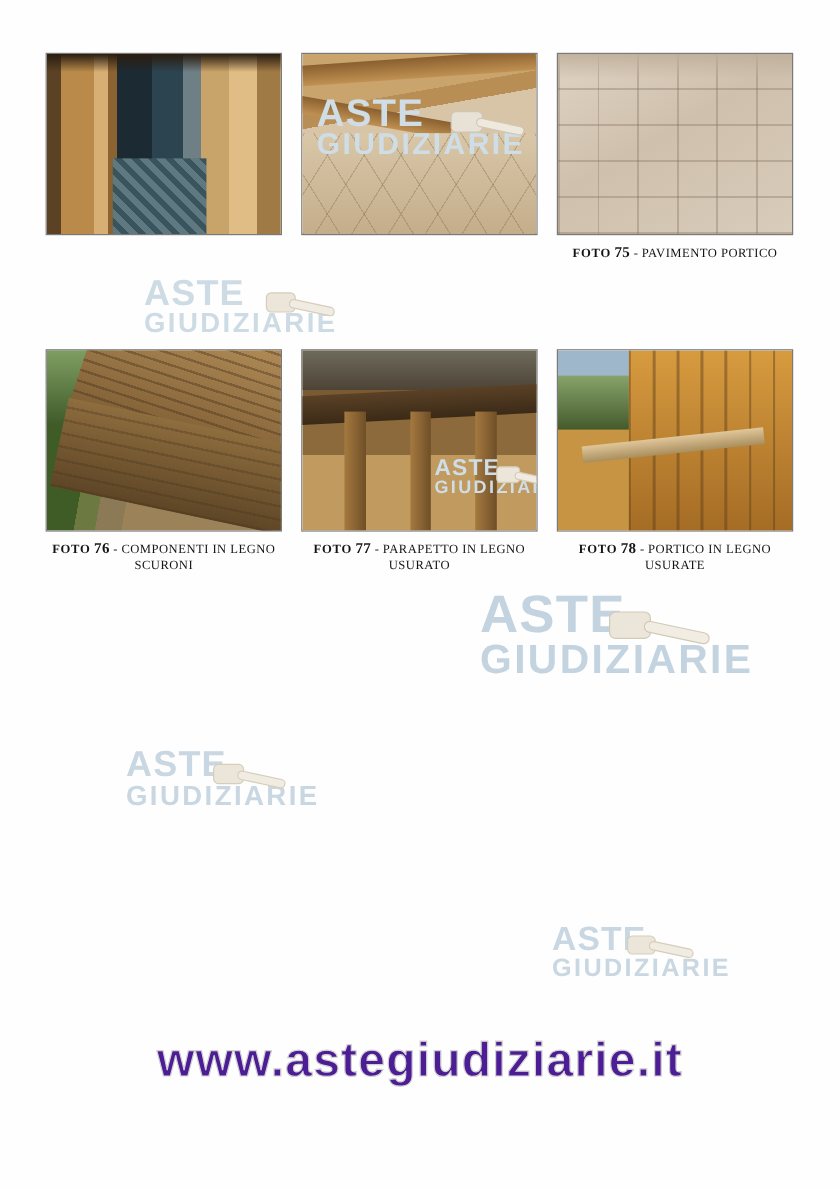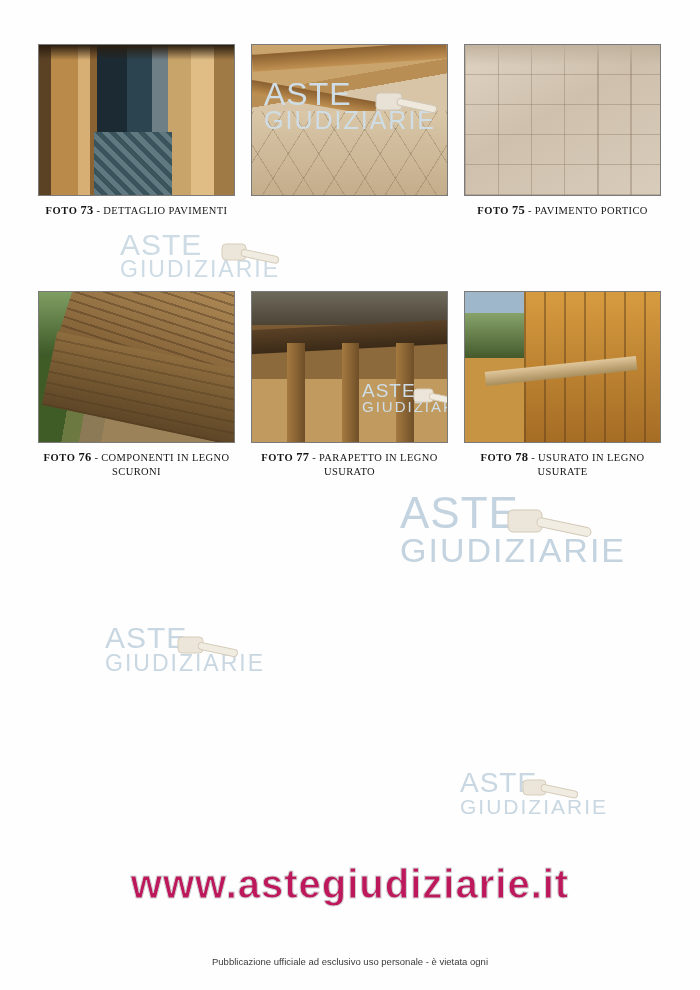--- a/index.html
+++ b/index.html
@@ -214,42 +214,42 @@
     position: absolute;
     left: 0; top: 14%; width: 34%; height: 30%;
     background: linear-gradient(180deg,#87a36a,#445a2c);
   }
 
   
   .wm {
     position: absolute;
     color: #c3d3df;
     font-family: "Liberation Sans", sans-serif;
-    font-weight: normal;
+    font-weight: bold;
     letter-spacing: 1px;
     line-height: 0.95;
     user-select: none;
     white-space: nowrap;
   }
   .wm .l1 { display: block; }
   .wm .l2 { display: block; letter-spacing: 2px; }
   .wm.dim { color: #cddbe4; }
 
   .gavel {
     position: absolute;
     pointer-events: none;
   }
 
   .wmlink {
     position: absolute;
     left: 0; right: 0;
     text-align: center;
     font-family: "Liberation Sans", sans-serif;
     font-weight: bold;
-    color: #be185d;
+    color: #4c1d95;
     -webkit-text-stroke: 1px #d2d2d2;
     letter-spacing: 1px;
     user-select: none;
   }
 
   
   .footer {
     position: absolute;
     left: 0; right: 0;
     bottom: 20px;
@@ -266,26 +266,20 @@
 <div class="page">
 
   <div class="grid">
 
     <div class="row">
 
       <div class="cell">
         <div class="photo">
           <div class="ph p73"></div>
         </div>
-        <div class="caption">
-          <span class="foto">FOTO</span>
-          <span class="num">73</span>
-          <span class="dash">-</span>
-          <span class="desc">DETTAGLIO PAVIMENTI</span>
-        </div>
       </div>
 
       <div class="cell">
         <div class="photo">
           <div class="ph p74">
             <div class="beam b1"></div>
             <div class="beam b2"></div>
             <div class="tile"></div>
           </div>
           <div class="wm" style="left:12px; top:34px; font-size:32px; color:#cfdde6;">
@@ -376,21 +370,21 @@
           <div class="ph p78">
             <div class="hills"></div>
             <div class="shut"></div>
             <div class="bar"></div>
           </div>
         </div>
         <div class="caption">
           <span class="foto">FOTO</span>
           <span class="num">78</span>
           <span class="dash">-</span>
-          <span class="desc">USURATO IN LEGNO</span>
+          <span class="desc">PORTICO IN LEGNO</span>
           <br>
           <span class="desc">USURATE</span>
         </div>
       </div>
     </div>
   </div>
 
   <div class="wm" style="left:400px; top:492px; font-size:44px; color:#c3d3df;">
     <span class="l1">ASTE</span>
     <span class="l2" style="font-size:34px;">GIUDIZIARIE</span>
@@ -414,16 +408,15 @@
     <span class="l2" style="font-size:21px;">GIUDIZIARIE</span>
   </div>
   <svg class="gavel" style="left:518px; top:770px;" width="66" height="40" viewBox="0 0 66 40">
     <rect x="5" y="10" width="23" height="15" rx="4" fill="#ece6da" stroke="#d6cdbb" stroke-width="1"></rect>
     <rect x="24" y="14" width="37" height="7" rx="3.5" fill="#f1ece1" stroke="#d6cdbb" stroke-width="1" transform="rotate(12 24 14)"></rect>
   </svg>
 
   <div class="wmlink" style="top:862px; font-size:40px;">www.astegiudiziarie.it</div>
 
   <div class="footer">
-    <div>Pubblicazione ufficiale ad esclusivo uso personale - è vietata ogni</div>
   </div>
 
 </div>
 
 </body></html>

